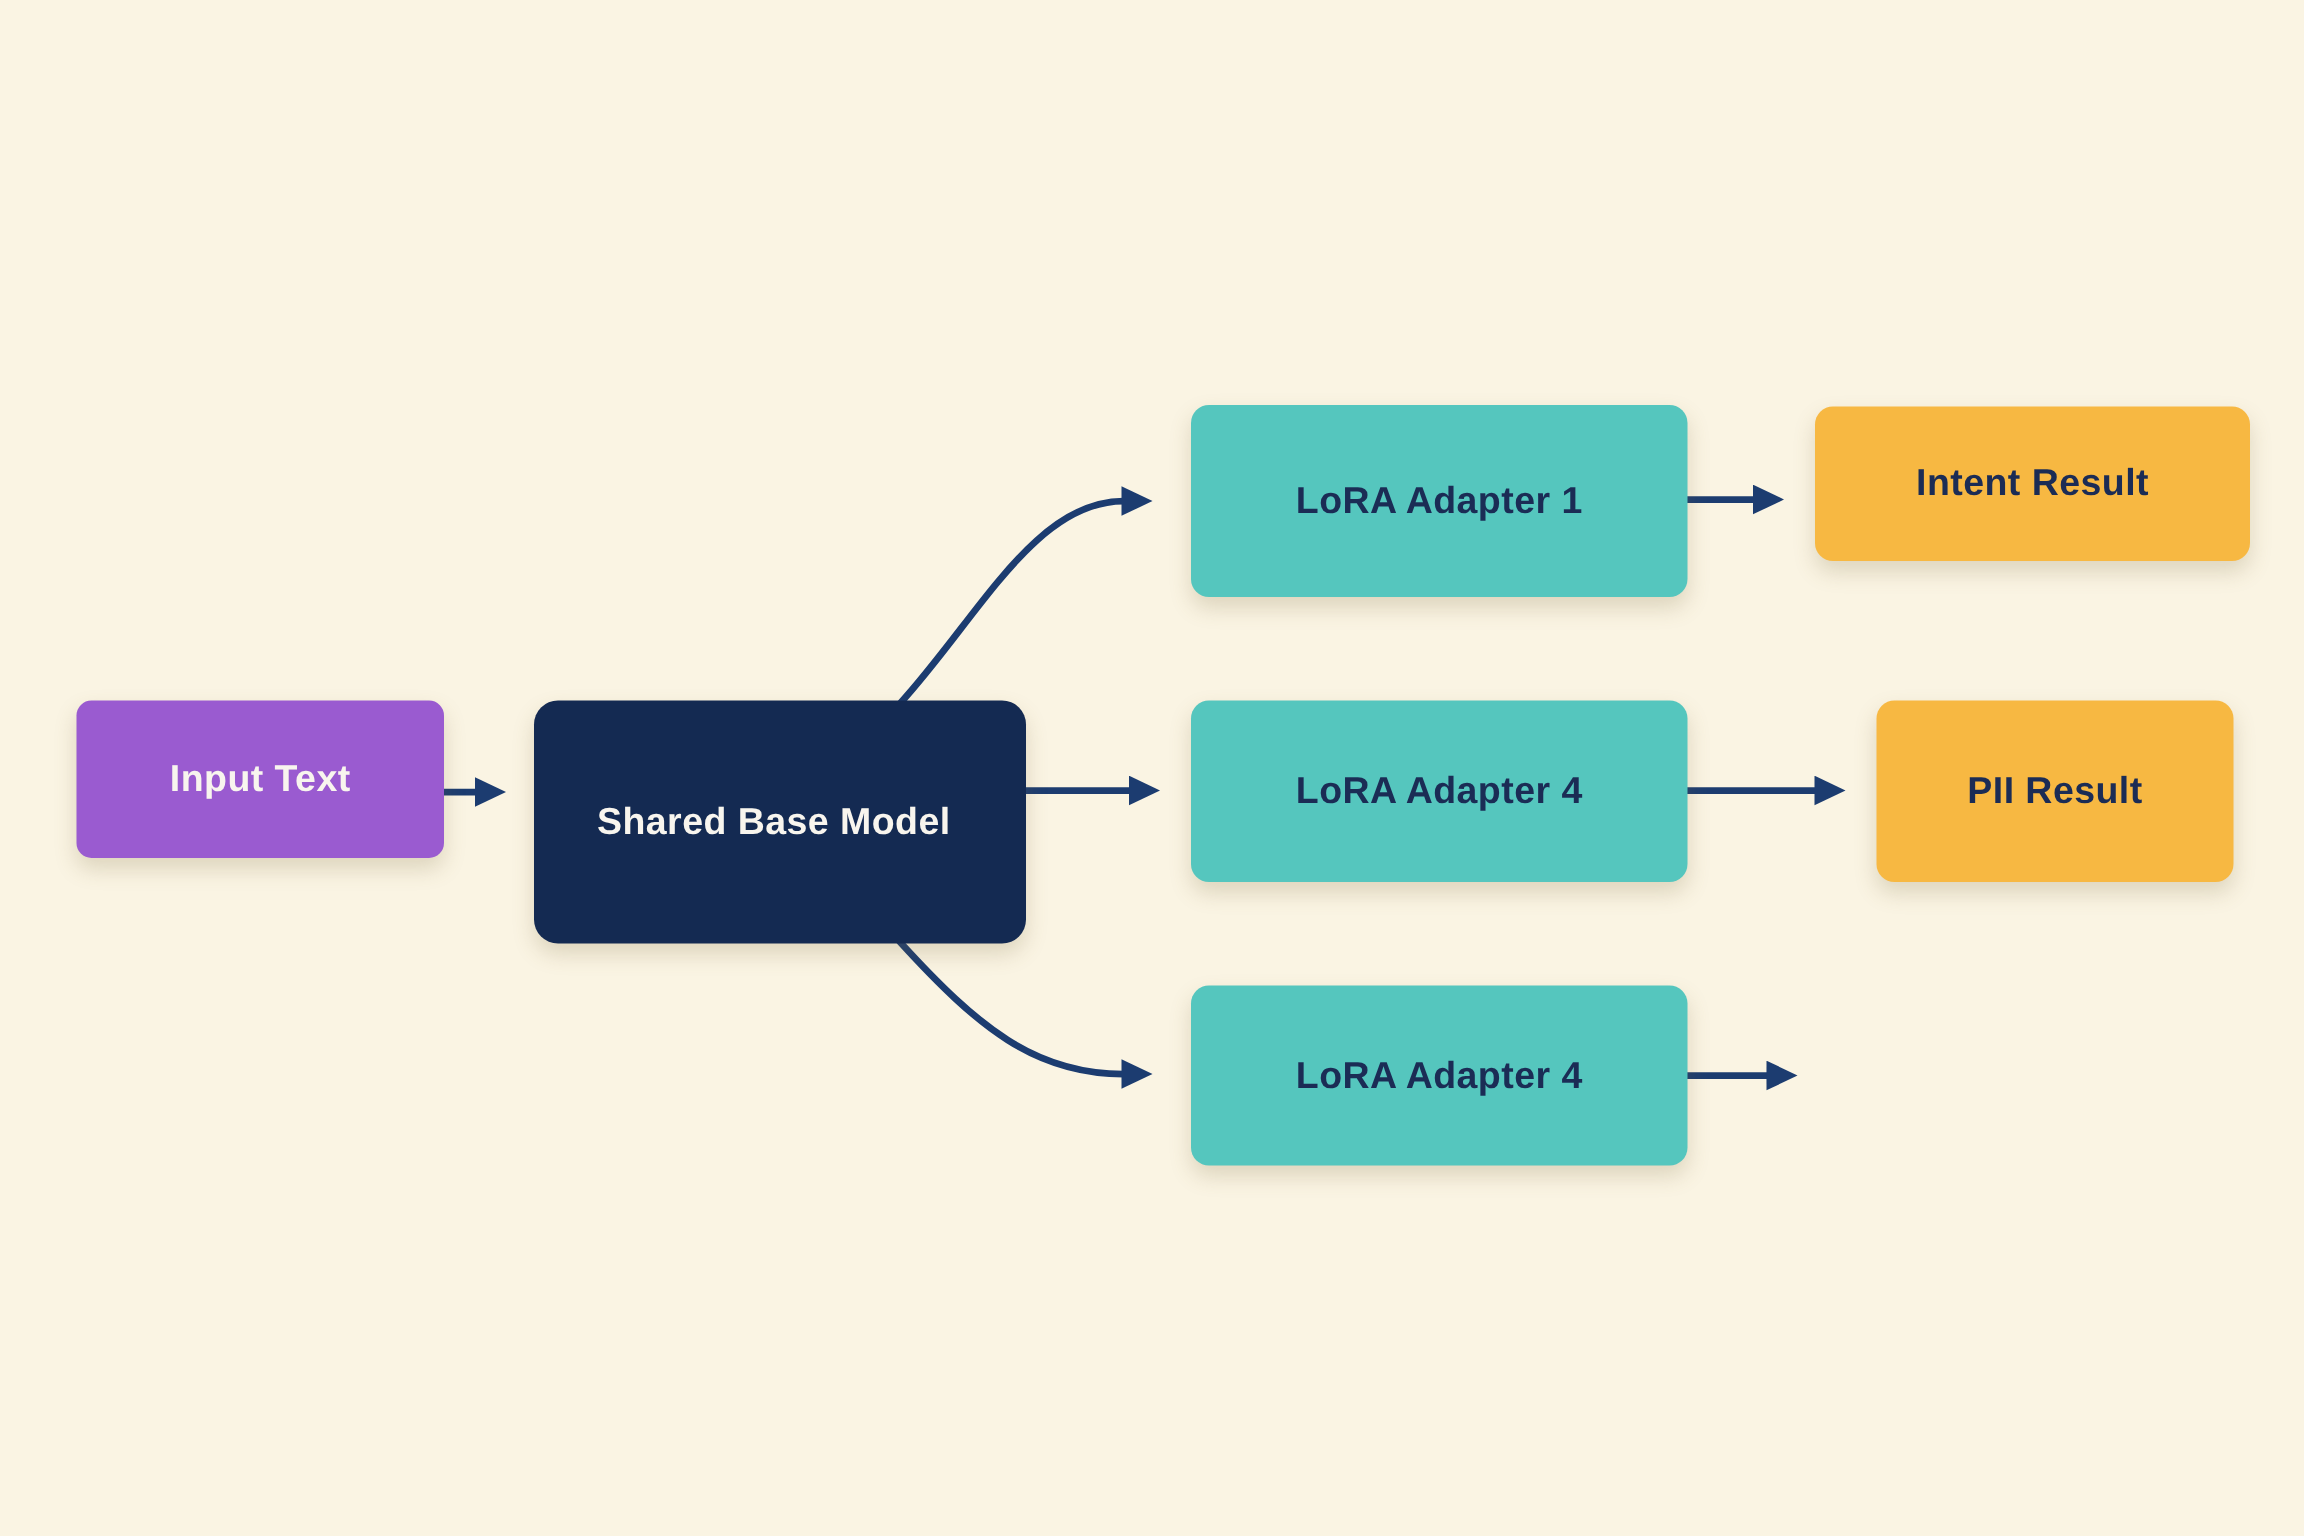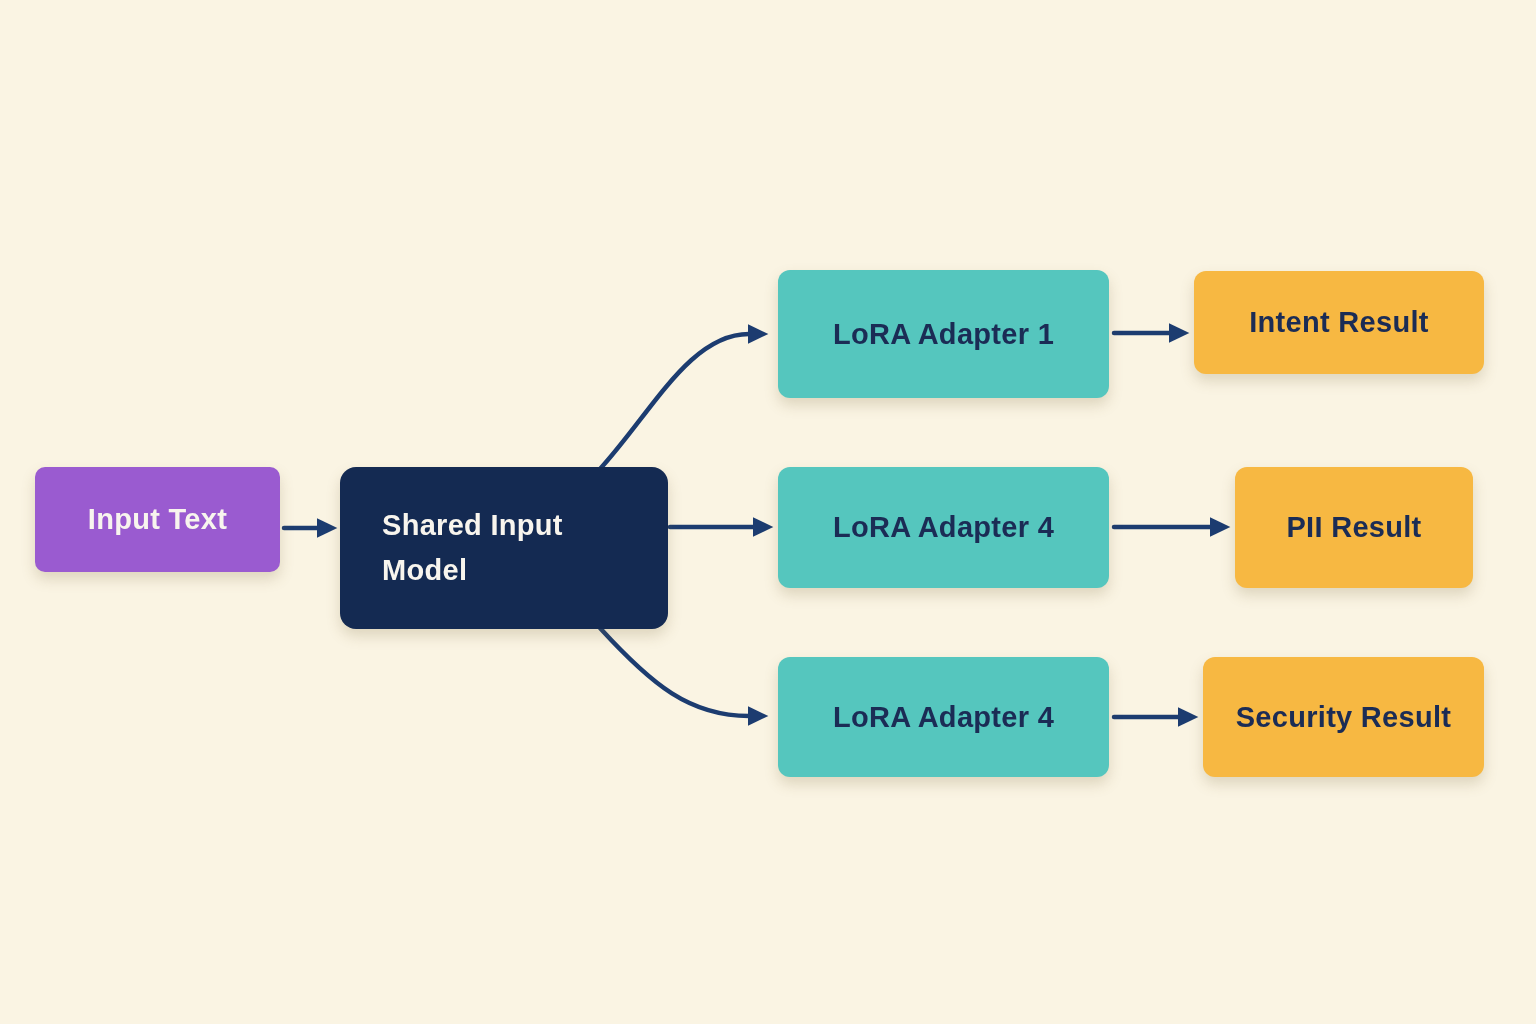--- a/index.html
+++ b/index.html
@@ -33,25 +33,26 @@
   .arrow-head {
     fill: var(--arrow, #1C3C70);
   }
   .node {
     position: absolute;
     display: flex;
     align-items: center;
     justify-content: center;
     box-sizing: border-box;
     font-weight: bold;
-    font-size: 29px;
+    font-size: 25px;
     letter-spacing: 0.3px;
     text-align: center;
     border-radius: 12px;
     box-shadow: 0 7px 14px rgba(125, 104, 60, 0.22);
+    margin-left: 16px;
   }
   .node-input {
     left: 35px; top: 467px; width: 245px; height: 105px;
     background: var(--input-node, #9A5BD0);
     color: var(--label-light, #F8F5EE);
     border-radius: 10px;
   }
   .node-base {
     left: 340px; top: 467px; width: 328px; height: 162px;
     background: var(--base-node, #142A52);
@@ -95,21 +96,21 @@
     <path class="edge" d="M 1114 333 L 1170 333" marker-end="url(#arrowhead)"></path>
     <path class="edge" d="M 1114 527 L 1211 527" marker-end="url(#arrowhead)"></path>
     <path class="edge" d="M 1114 717 L 1179 717" marker-end="url(#arrowhead)"></path>
   </svg>
 
   <div class="node node-input">
     <span>Input Text</span>
   </div>
 
   <div class="node node-base">
-    <span>Shared Input Model</span>
+    <span>Shared Base Model</span>
   </div>
 
   <div class="node node-adapter node-adapter1">
     <span>LoRA Adapter 1</span>
   </div>
 
   <div class="node node-adapter node-adapter2">
     <span>LoRA Adapter 4</span>
   </div>
 
@@ -118,17 +119,14 @@
   </div>
 
   <div class="node node-result node-result1">
     <span>Intent Result</span>
   </div>
 
   <div class="node node-result node-result2">
     <span>PII Result</span>
   </div>
 
-  <div class="node node-result node-result3">
-    <span>Security Result</span>
-  </div>
 
 </div>
 
 </body></html>

